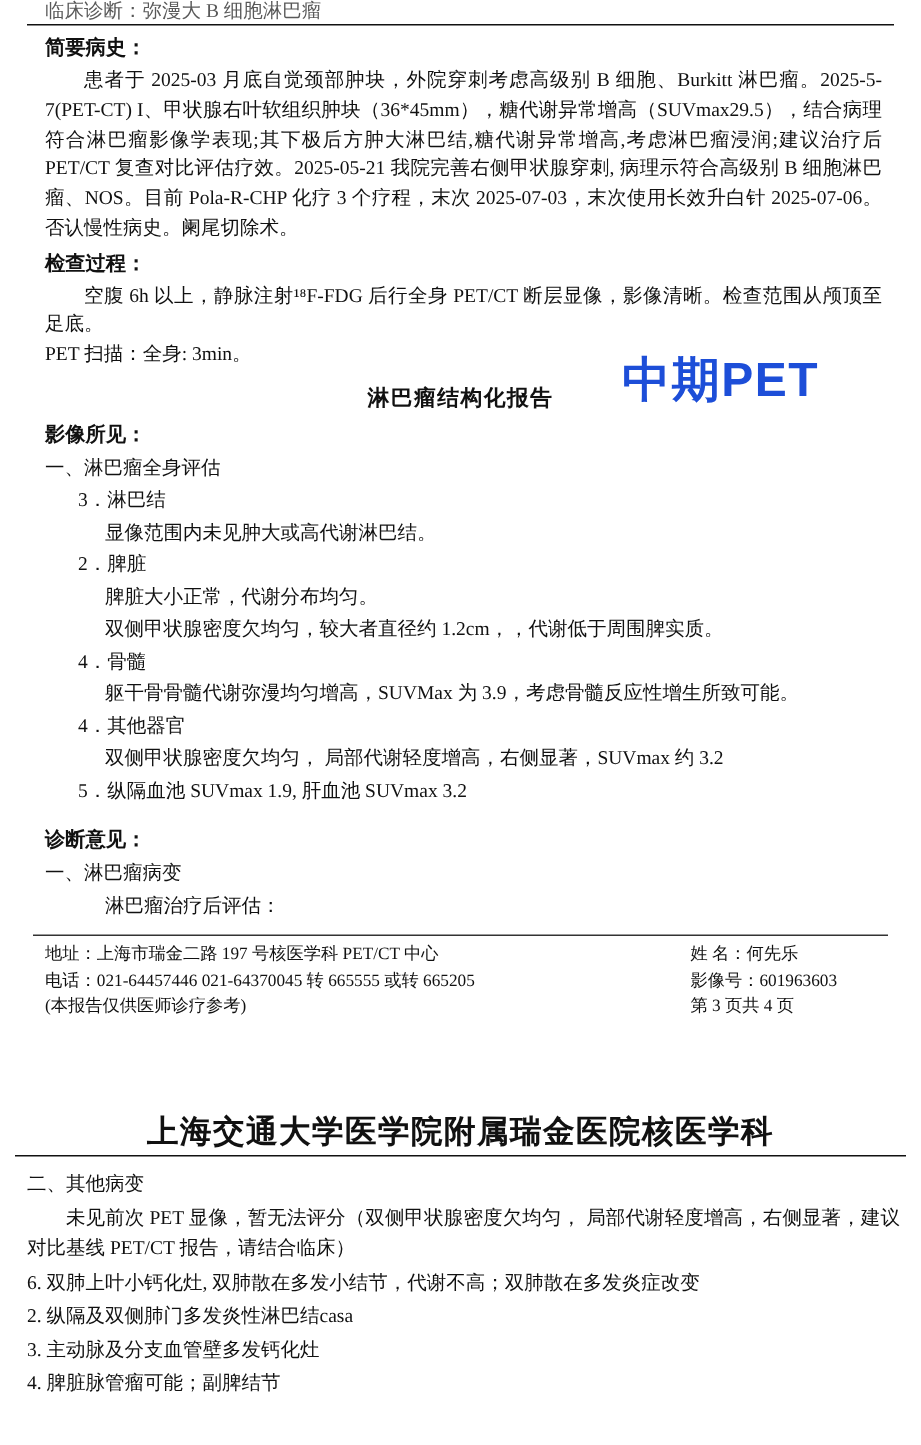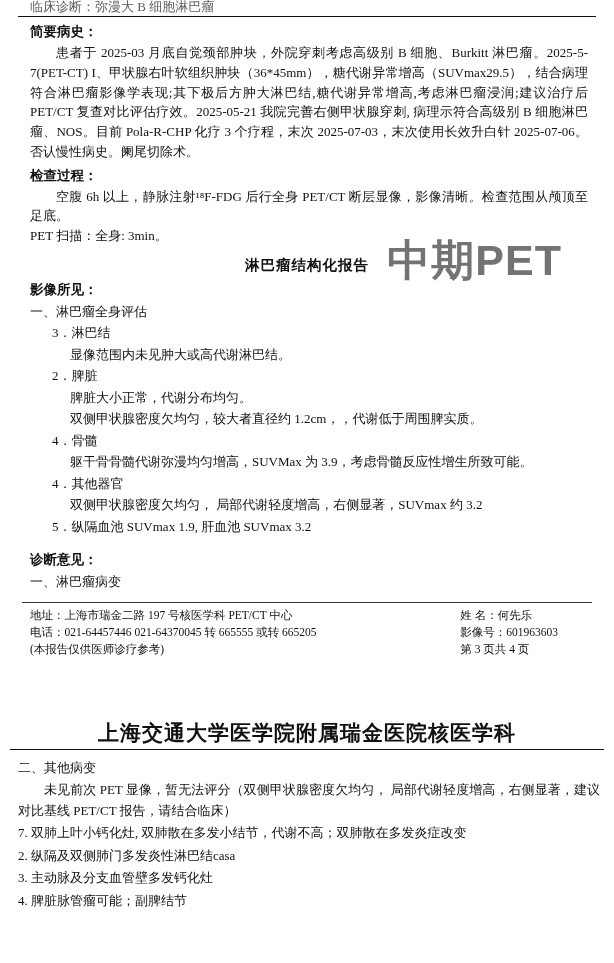--- a/index.html
+++ b/index.html
@@ -53,26 +53,26 @@
     font-weight:bold;
     font-size:14.5px;
     margin:10px 0 6px 0;
     letter-spacing:1px;
   }
   .lvl1{ font-size:13px; margin:3px 0 0 18px; line-height:1.5;}
   .lvl2{ font-size:13px; margin:2px 0 0 40px; line-height:1.5;}
   .lvl3{ font-size:13px; margin:2px 0 0 58px; line-height:1.5;}
   .watermark{
     position:absolute;
-    right:52px;
+    right:68px;
     top:232px;
     font-family:"Liberation Sans","DejaVu Sans",sans-serif;
     font-weight:bold;
-    font-size:43px;
-    color:#737373;
+    font-size:32px;
+    color:#1d4ed8;
     letter-spacing:1px;
   }
   .foot-rule{
     border:0;
     border-top:1px solid #333;
     margin:10px 10px 4px 10px;
   }
   .footer{
     display:flex;
     justify-content:space-between;
@@ -142,20 +142,21 @@
     <div class="lvl2">4．骨髓</div>
     <div class="lvl3">躯干骨骨髓代谢弥漫均匀增高，SUVMax 为 3.9，考虑骨髓反应性增生所致可能。</div>
     <div class="lvl2">4．其他器官</div>
     <div class="lvl3">双侧甲状腺密度欠均匀， 局部代谢轻度增高，右侧显著，SUVmax 约 3.2</div>
     <div class="lvl2">5．纵隔血池 SUVmax 1.9, 肝血池 SUVmax 3.2</div>
 
     <div class="spacer"></div>
 
     <div class="sec-title">诊断意见：</div>
     <div class="lvl1">一、淋巴瘤病变</div>
+    <div class="lvl3">淋巴瘤治疗后评估：</div>
 
     <div class="watermark">中期PET</div>
 
     <hr class="foot-rule">
     <div class="footer">
       <div class="left">
         <div>地址：上海市瑞金二路 197 号核医学科 PET/CT 中心</div>
         <div>电话：021-64457446 021-64370045 转 665555 或转 665205</div>
         <div>(本报告仅供医师诊疗参考)</div>
       </div>
@@ -169,21 +170,21 @@
 
   <div class="page-break"></div>
 
   <div>
     <div class="hospital">上海交通大学医学院附属瑞金医院核医学科</div>
     <hr class="hdr-rule">
 
     <div class="body2">
       <div class="p">二、其他病变</div>
       <div class="p ind">未见前次 PET 显像，暂无法评分（双侧甲状腺密度欠均匀， 局部代谢轻度增高，右侧显著，建议对比基线 PET/CT 报告，请结合临床）</div>
-      <div class="p">7. 双肺上叶小钙化灶, 双肺散在多发小结节，代谢不高；双肺散在多发炎症改变</div>
+      <div class="p">6. 双肺上叶小钙化灶, 双肺散在多发小结节，代谢不高；双肺散在多发炎症改变</div>
       <div class="p">2. 纵隔及双侧肺门多发炎性淋巴结casa</div>
       <div class="p">3. 主动脉及分支血管壁多发钙化灶</div>
       <div class="p">4. 脾脏脉管瘤可能；副脾结节</div>
 
     </div>
 
   </div>
 
 </div>
 

